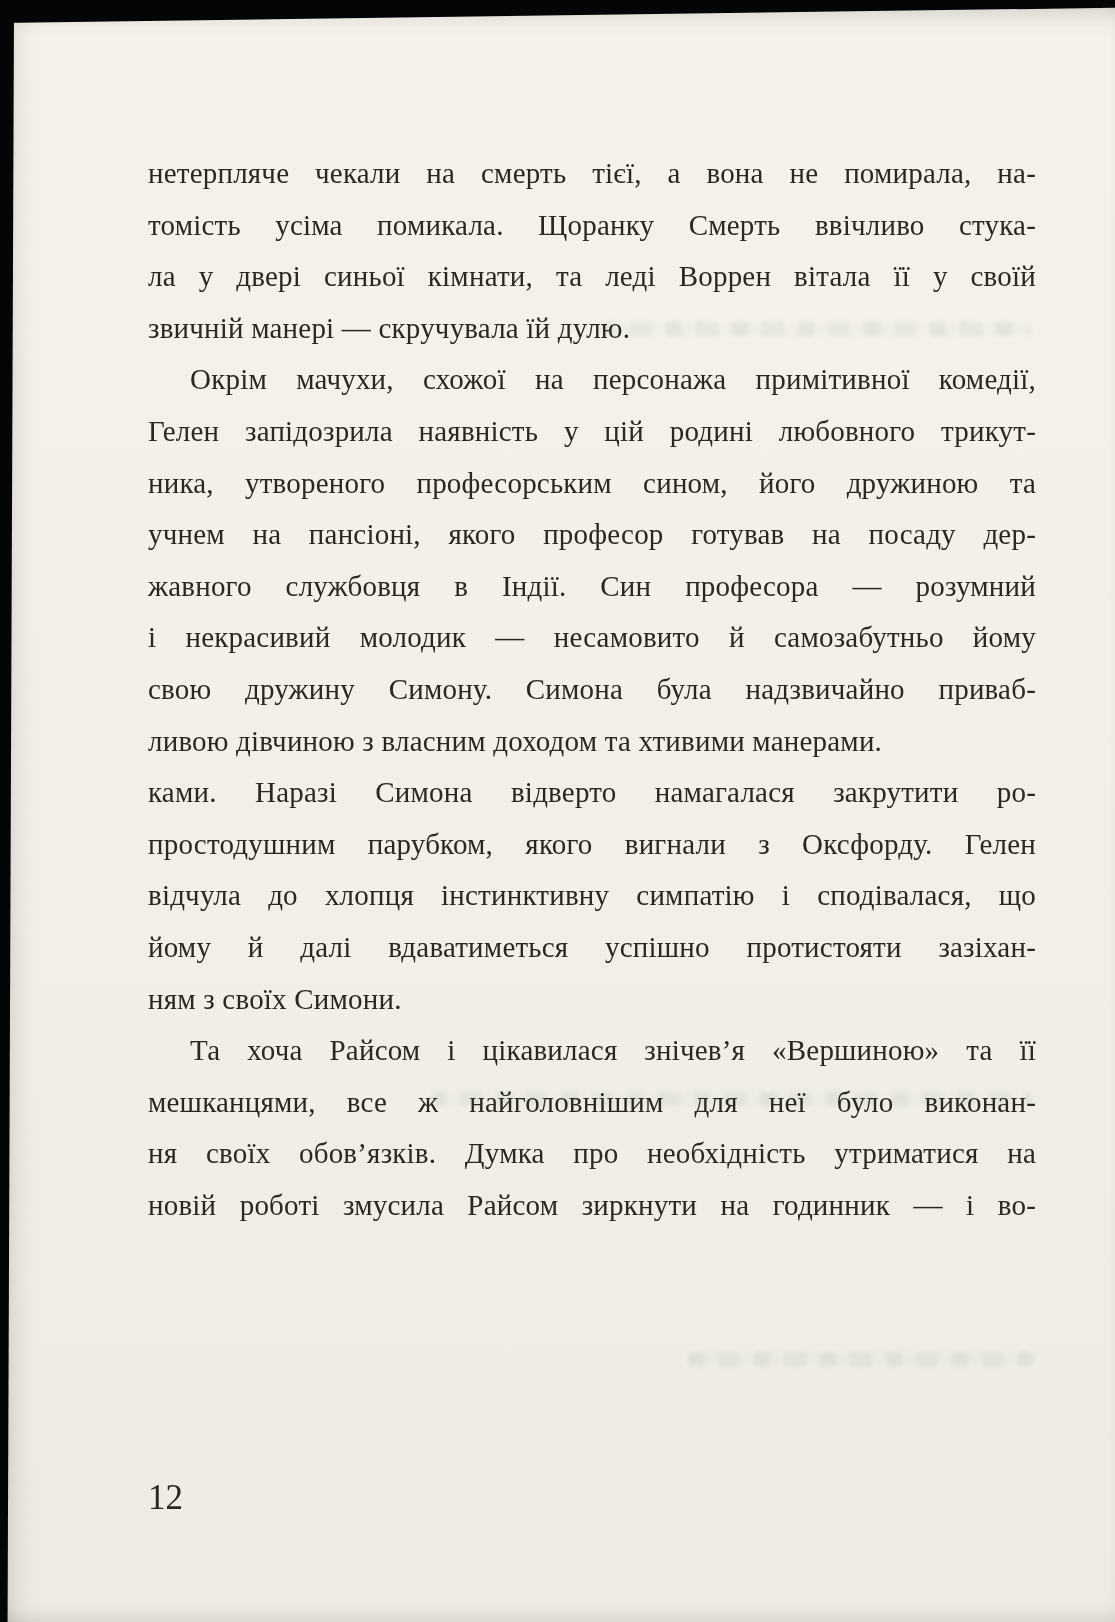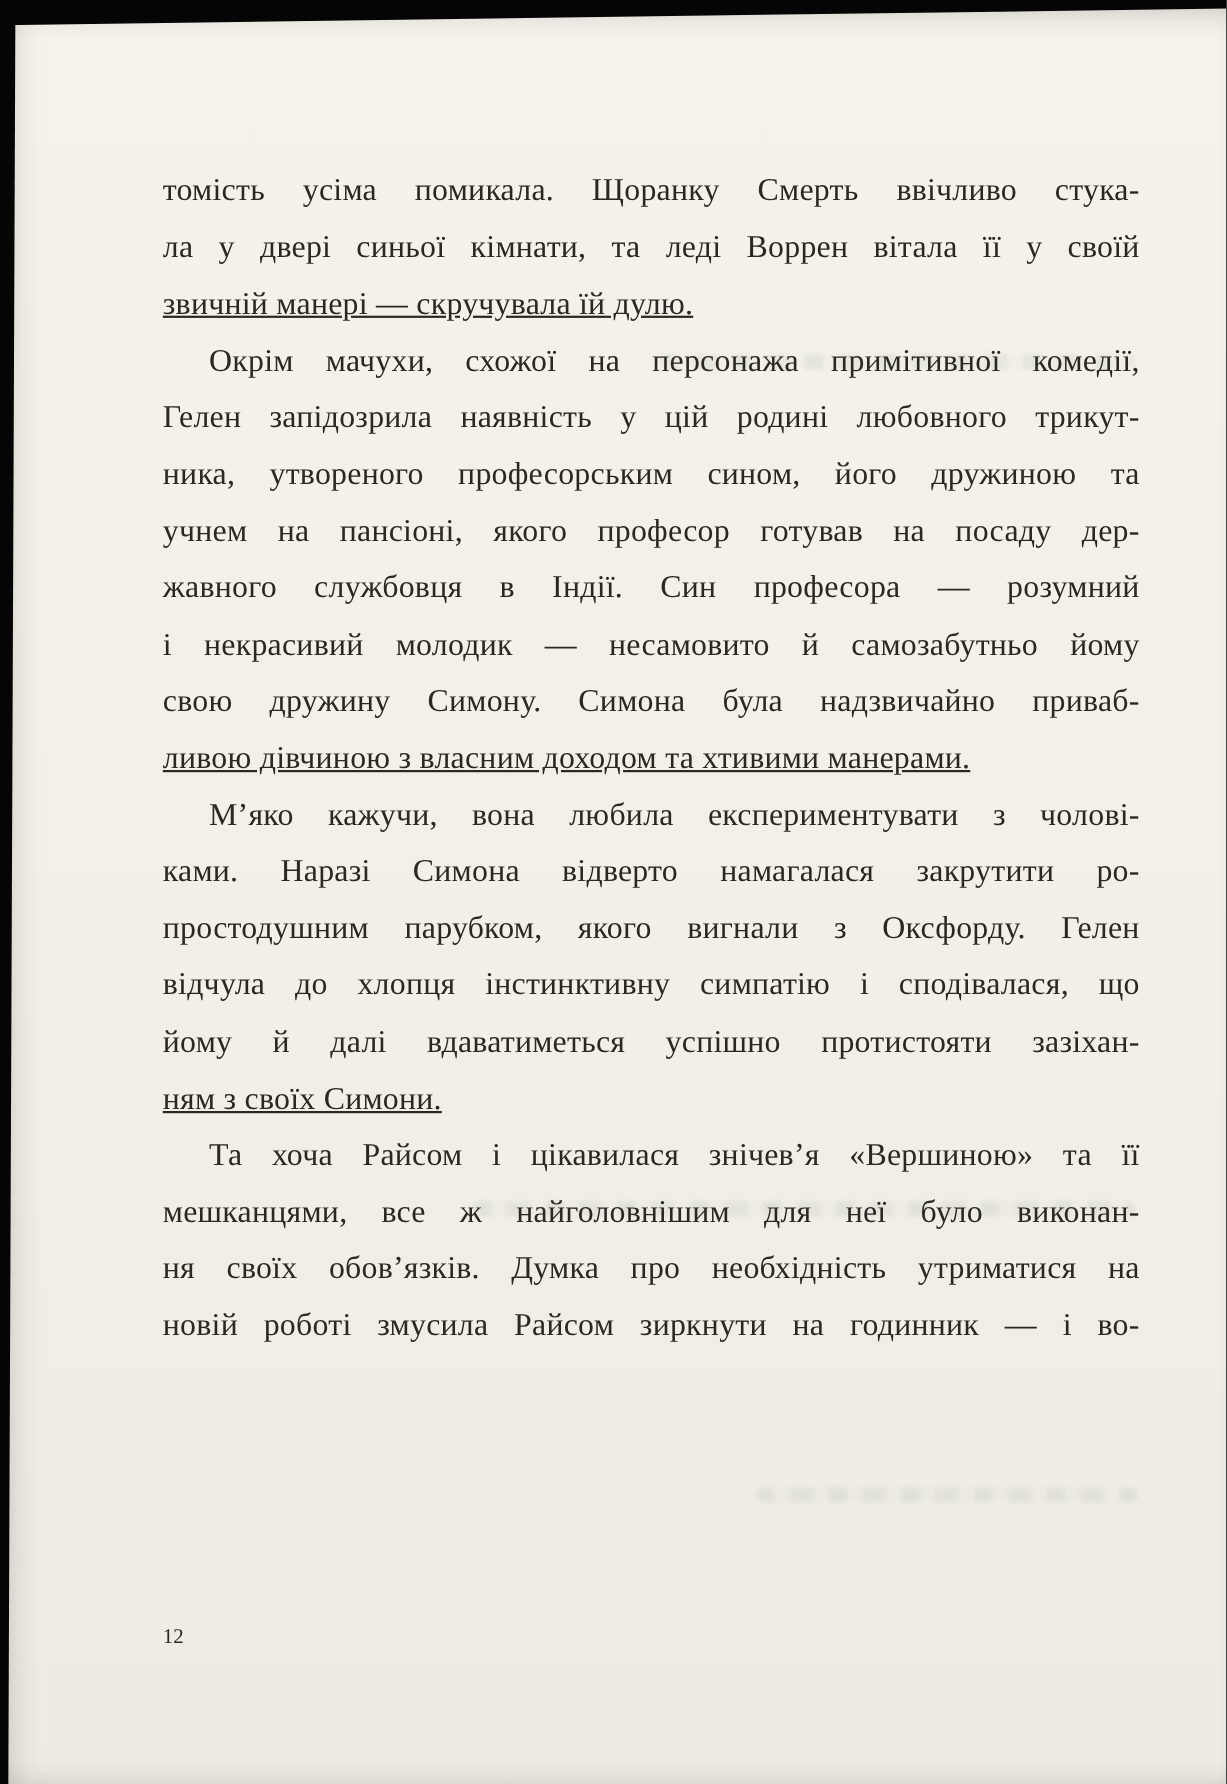--- a/index.html
+++ b/index.html
@@ -48,30 +48,29 @@
     color: #2b2722;
     letter-spacing: 0.2px;
   }
   .line {
     text-align: justify;
     text-align-last: justify;
     white-space: normal;
   }
   .line.end {
     text-align-last: left;
-    text-decoration: underline;
   }
   .line.indent {
     text-indent: 42px;
   }
   .page-number {
     position: absolute;
     left: 148px;
     top: 1478px;
-    font-size: 19px;
+    font-size: 35px;
     color: #2b2722;
   }
   .bleed {
     position: absolute;
     height: 14px;
     border-radius: 7px;
     background: repeating-linear-gradient(90deg,
       rgba(120,140,115,0.22) 0 16px,
       rgba(120,140,115,0.04) 16px 30px,
       rgba(120,140,115,0.18) 30px 52px,
@@ -89,38 +88,38 @@
 
 <div class="paper">
 
   <div class="bleed bleed-1"></div>
   <div class="bleed bleed-2"></div>
   <div class="bleed bleed-3"></div>
 
   <div class="text-block">
 
     <div class="para">
+      <div class="line">нетерпляче чекали на смерть тієї, а вона не помирала, на-</div>
       <div class="line">томість усіма помикала. Щоранку Смерть ввічливо стука-</div>
       <div class="line">ла у двері синьої кімнати, та леді Воррен вітала її у своїй</div>
       <div class="line end">звичній манері — скручувала їй дулю.</div>
     </div>
 
     <div class="para">
       <div class="line indent">Окрім мачухи, схожої на персонажа примітивної комедії,</div>
       <div class="line">Гелен запідозрила наявність у цій родині любовного трикут-</div>
       <div class="line">ника, утвореного професорським сином, його дружиною та</div>
       <div class="line">учнем на пансіоні, якого професор готував на посаду дер-</div>
       <div class="line">жавного службовця в Індії. Син професора — розумний</div>
       <div class="line">і некрасивий молодик — несамовито й самозабутньо йому</div>
       <div class="line">свою дружину Симону. Симона була надзвичайно приваб-</div>
       <div class="line end">ливою дівчиною з власним доходом та хтивими манерами.</div>
     </div>
 
     <div class="para">
-      <div class="line indent">М’яко кажучи, вона любила експериментувати з чолові-</div>
       <div class="line">ками. Наразі Симона відверто намагалася закрутити ро-</div>
       <div class="line">простодушним парубком, якого вигнали з Оксфорду. Гелен</div>
       <div class="line">відчула до хлопця інстинктивну симпатію і сподівалася, що</div>
       <div class="line">йому й далі вдаватиметься успішно протистояти зазіхан-</div>
       <div class="line end">ням з своїх Симони.</div>
     </div>
 
     <div class="para">
       <div class="line indent">Та хоча Райсом і цікавилася знічев’я «Вершиною» та її</div>
       <div class="line">мешканцями, все ж найголовнішим для неї було виконан-</div>

